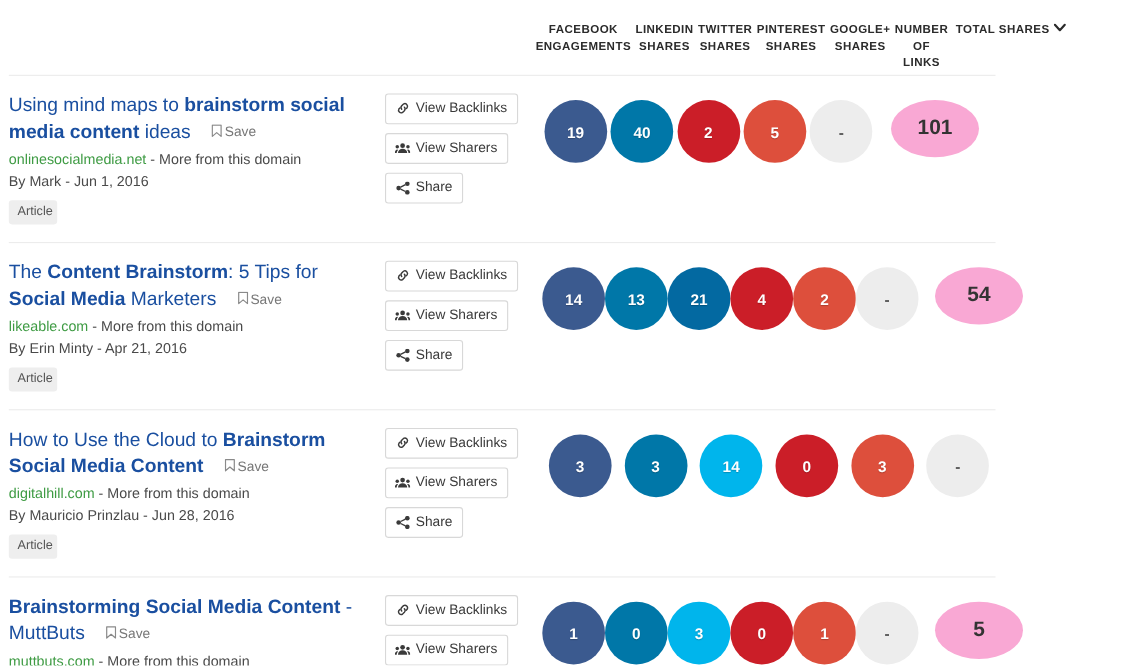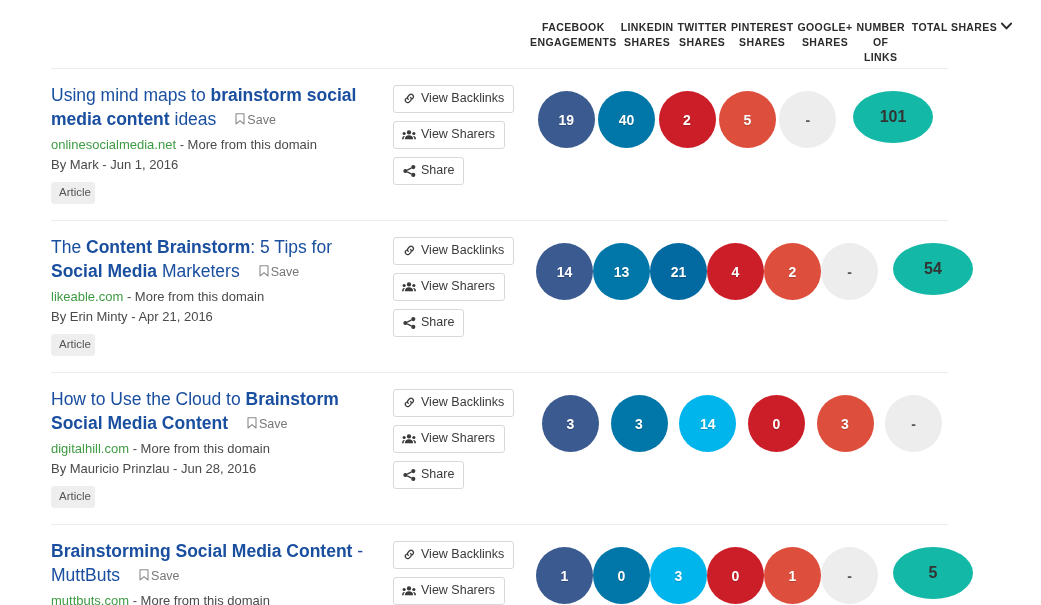--- a/index.html
+++ b/index.html
@@ -11,21 +11,20 @@
     width: 1041px;
     height: 605px;
     font-family: "Liberation Sans", sans-serif;
     color: #333333;
     overflow: hidden;
   }
   .page {
     position: relative;
     width: 913px;
     height: 605px;
-    margin-left: 43px;
   }
 
   
   .results-header {
     display: flex;
     align-items: flex-start;
     height: 68px;
     padding-top: 20px;
     box-sizing: border-box;
   }
@@ -205,24 +204,24 @@
   .bubble.empty {
     background: #ededed;
     color: #555555;
     text-shadow: none;
     font-weight: bold;
   }
   .bubble.total {
     width: 80px;
     height: 52px;
     border-radius: 50%;
-    background: #14b8a6;
+    background: #f9a8d4;
     color: #333333;
     text-shadow: none;
-    font-size: 16px;
+    font-size: 19px;
   }
 </style>
 </head>
 <body>
 
 <div class="page">
 
   <div class="results-header">
     <div class="hdr-spacer-title"></div>
     <div class="hdr-spacer-actions"></div>

